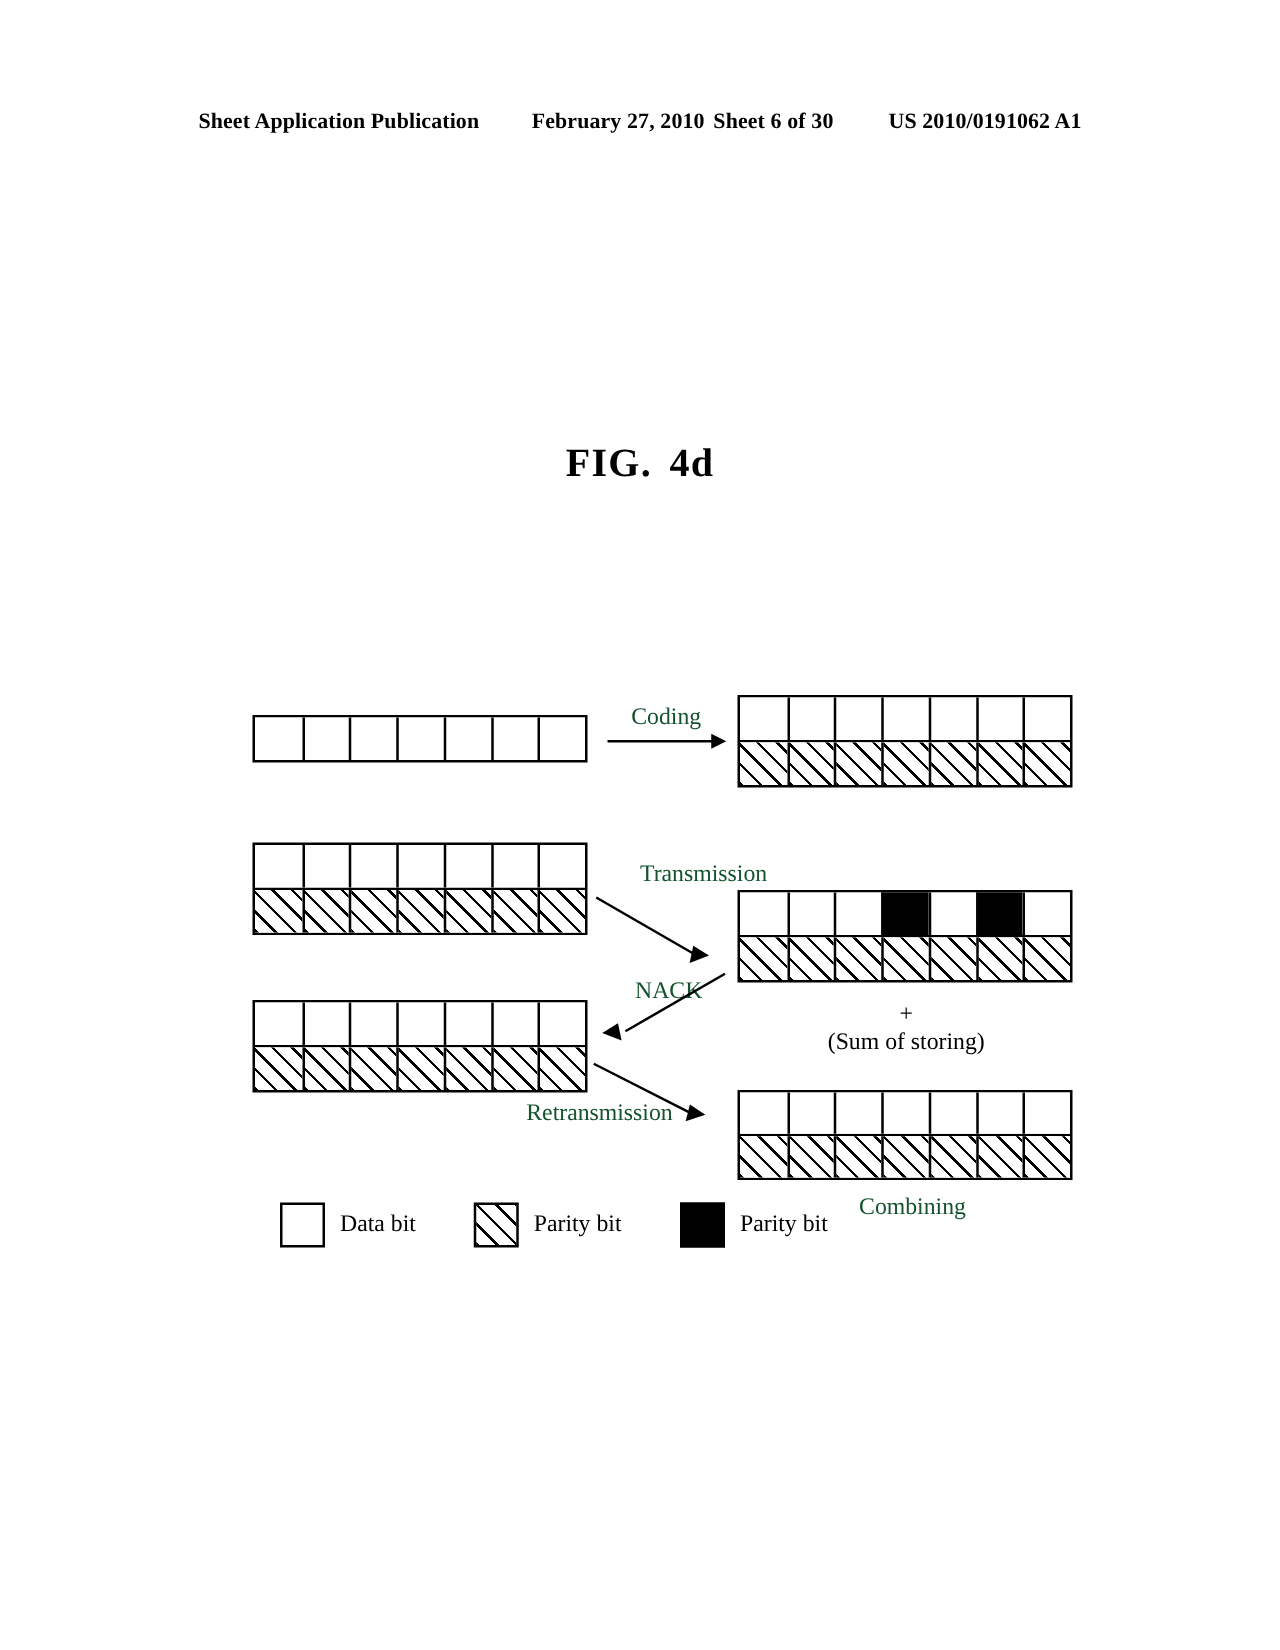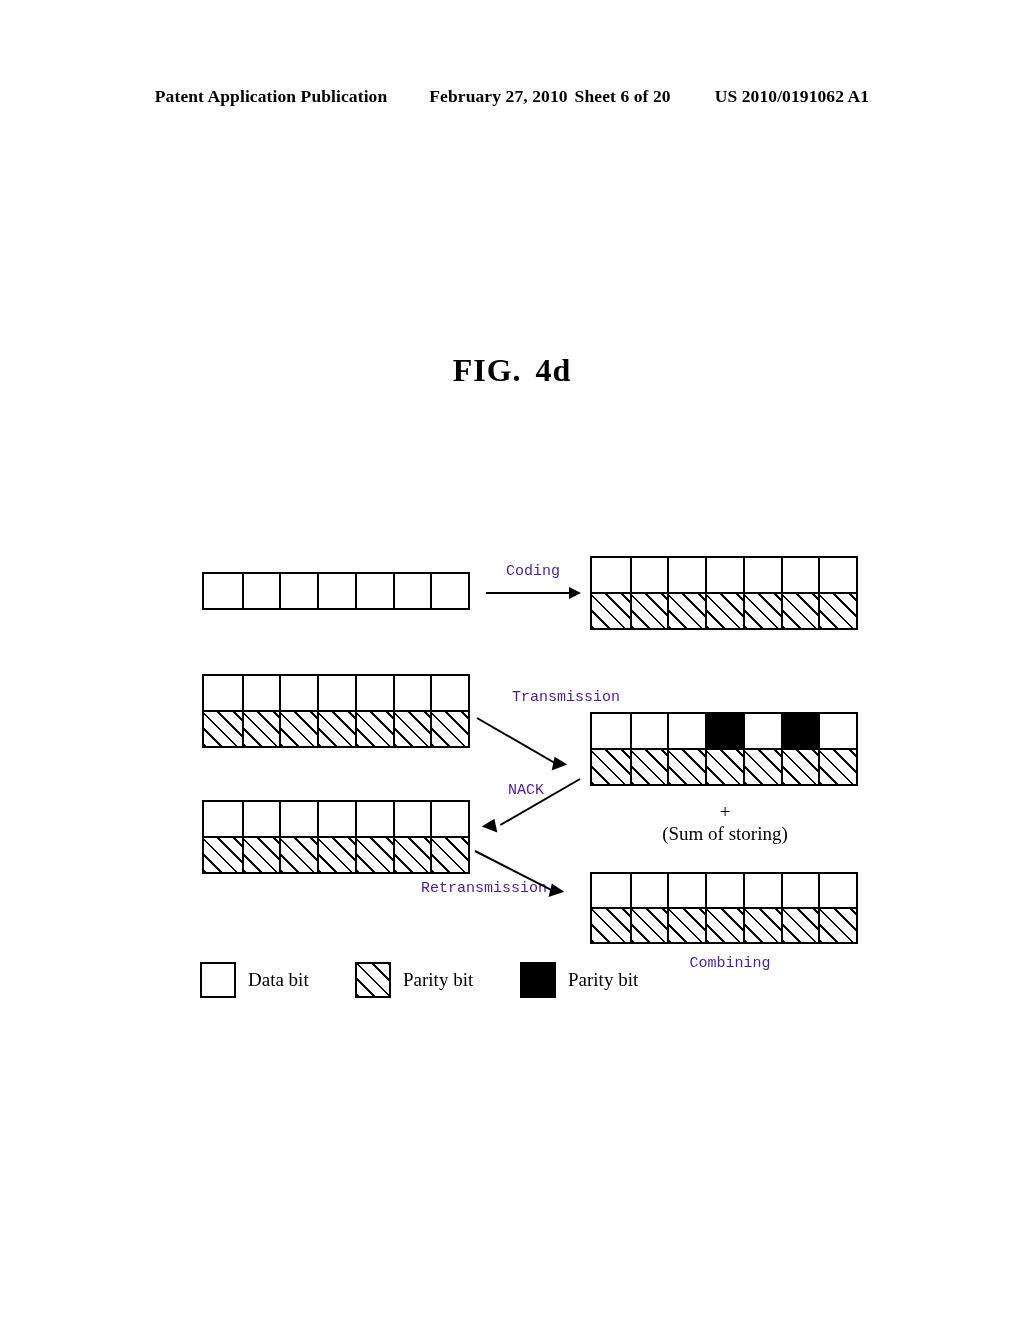--- a/index.html
+++ b/index.html
@@ -107,24 +107,24 @@
   .arrow-head {
     position: absolute;
     width: 0;
     height: 0;
     border-style: solid;
   }
 
   
   .lbl {
     position: absolute;
-    font-family: Liberation Mono, monospace;
-    font-size: 15px;
+    font-family: Liberation Serif, serif;
+    font-size: 19px;
     white-space: nowrap;
-    color: #4c1d95;
+    color: #14532d;
   }
   .lbl.centered {
     text-align: center;
   }
   .lbl-multi {
     position: absolute;
     text-align: center;
     font-size: 19px;
     line-height: 1.15;
     white-space: nowrap;
@@ -136,20 +136,21 @@
     left: 200px;
     top: 962px;
     width: 470px;
     height: 46px;
   }
   .legend-item {
     position: absolute;
     display: flex;
     flex-direction: row;
     align-items: center;
+    margin-left: 24px;
   }
   .legend-swatch {
     width: 36px;
     height: 36px;
     border: 2px solid #000;
     box-sizing: border-box;
     background: #fff;
     flex: 0 0 auto;
   }
   .legend-swatch.parity {
@@ -169,23 +170,23 @@
   .legend-label {
     margin-left: 12px;
     font-size: 19px;
     white-space: nowrap;
   }
 </style>
 </head>
 <body>
 
 <div id="page-header">
-  <span class="seg">Patent Application Publication</span>
+  <span class="seg">Sheet Application Publication</span>
   <span class="gap-a"></span>
-  <span class="seg date-sheet"><span>February 27, 2010</span><span class="sp"></span><span>Sheet 6 of 20</span></span>
+  <span class="seg date-sheet"><span>February 27, 2010</span><span class="sp"></span><span>Sheet 6 of 30</span></span>
   <span class="gap-b"></span>
   <span class="seg">US 2010/0191062 A1</span>
 </div>
 
 <div id="figure-title">
   <span>FIG.</span><span class="fignum">4d</span>
 </div>
 
 <div id="diagram">
 

